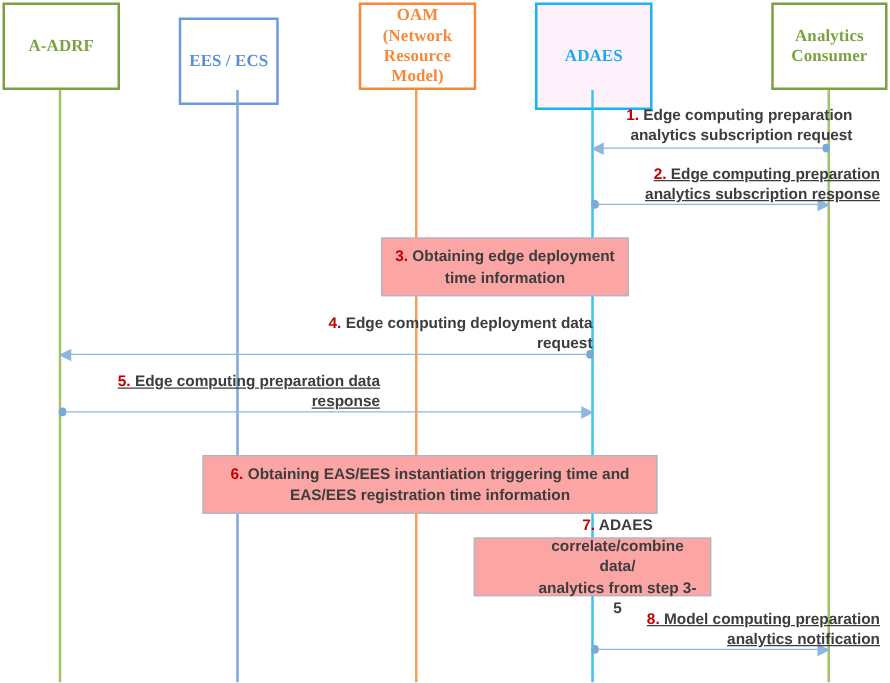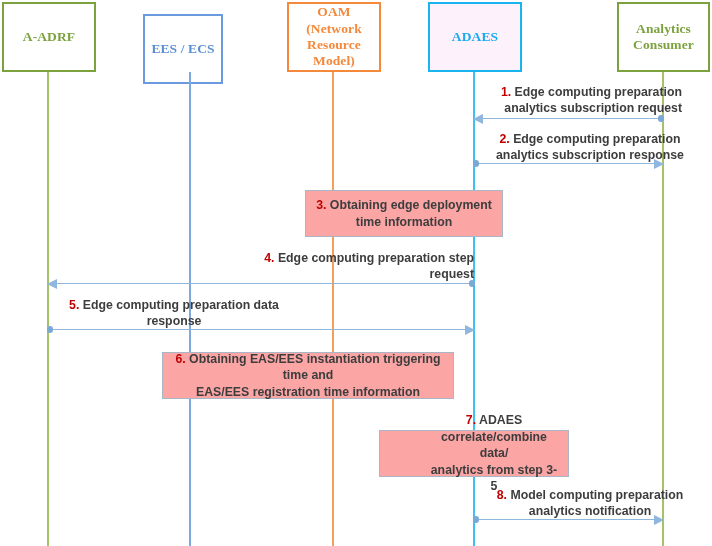--- a/index.html
+++ b/index.html
@@ -93,21 +93,21 @@
     font-size: 12.3px;
     font-weight: bold;
     color: #3d3d3d;
     line-height: 1.33;
     white-space: pre-line;
   }
   .msg-label .num {
     color: #c00000;
   }
   .msg-label.align-right { text-align: right; }
-  .msg-label.align-left  { text-align: center; }
+  .msg-label.align-left  { text-align: right; text-decoration: underline; }
 
   
   .proc-box {
     position: absolute;
     box-sizing: border-box;
     border: 1px solid #a9b6c6;
     background: #fca5a5;
     display: flex;
     align-items: center;
     justify-content: center;
@@ -134,21 +134,21 @@
       </div>
       <div class="actor-box" style="left: 143px; top: 2px; width: 80px; height: 70px; border-color: rgb(107, 154, 222); background: rgb(255, 255, 255); color: rgb(91, 143, 212); margin-top: 12px;">
         <span class="actor-label">EES / ECS</span>
       </div>
       <div class="actor-box" style="left: 287px; top: 2px; width: 94px; height: 70px; border-color: rgb(244, 137, 60); background: rgb(255, 255, 255); color: rgb(244, 137, 60);">
         <span class="actor-label">OAM
 (Network
 Resource
 Model)</span>
       </div>
-      <div class="actor-box" style="left: 428px; top: 2px; width: 94px; height: 70px; border-color: rgb(25, 181, 240); background: rgb(253, 242, 251); color: rgb(25, 170, 240);">
+      <div class="actor-box" style="left: 428px; top: 2px; width: 94px; height: 86px; border-color: rgb(25, 181, 240); background: rgb(253, 242, 251); color: rgb(25, 170, 240);">
         <span class="actor-label">ADAES</span>
       </div>
       <div class="actor-box" style="left: 617px; top: 2px; width: 93px; height: 70px; border-color: rgb(123, 162, 63); background: rgb(255, 255, 255); color: rgb(123, 162, 63);">
         <span class="actor-label">Analytics
 Consumer</span>
       </div>
     </div>
   <div id="lifelines-layer">
       <div class="lifeline" style="left: 47.2px; background: rgb(163, 194, 106);"></div>
       <div class="lifeline" style="left: 189.2px; background: rgb(127, 169, 222);"></div>
@@ -169,21 +169,21 @@
         <div class="msg-dot left"></div>
         <div class="msg-head to-right"></div>
       </div>
       <div class="msg-label align-left" style="left: 476px; top: 131px; width: 228px;"><span class="num">2.</span><span class="txt"> Edge computing preparation
 analytics subscription response</span></div>
       <div class="msg" style="left: 48px; width: 426px; top: 279px;">
         <div class="msg-line"></div>
         <div class="msg-dot right"></div>
         <div class="msg-head to-left"></div>
       </div>
-      <div class="msg-label align-right" style="left: 246px; top: 250px; width: 228px;"><span class="num">4.</span><span class="txt"> Edge computing preparation step
+      <div class="msg-label align-right" style="left: 246px; top: 250px; width: 228px;"><span class="num">4.</span><span class="txt"> Edge computing deployment data
 request</span></div>
       <div class="msg" style="left: 48px; width: 426px; top: 325px;">
         <div class="msg-line"></div>
         <div class="msg-dot left"></div>
         <div class="msg-head to-right"></div>
       </div>
       <div class="msg-label align-left" style="left: 44px; top: 297px; width: 260px;"><span class="num">5.</span><span class="txt"> Edge computing preparation data
 response</span></div>
       <div class="msg" style="left: 474px; width: 189px; top: 515px;">
         <div class="msg-line"></div>
@@ -191,21 +191,21 @@
         <div class="msg-head to-right"></div>
       </div>
       <div class="msg-label align-left" style="left: 476px; top: 487px; width: 228px;"><span class="num">8.</span><span class="txt"> Model computing preparation
 analytics notification</span></div>
     </div>
   <div id="notes-layer">
       <div class="proc-box" style="left: 305px; top: 190px; width: 198px; height: 47px;">
         <span class="txt"><span class="num">3.</span><span> Obtaining edge deployment
 time information</span></span>
       </div>
-      <div class="proc-box" style="left: 162px; top: 352px; width: 292px; height: 47px;">
+      <div class="proc-box" style="left: 162px; top: 364px; width: 364px; height: 47px;">
         <span class="txt"><span class="num">6.</span><span> Obtaining EAS/EES instantiation triggering time and
 EAS/EES registration time information</span></span>
       </div>
       <div class="proc-box" style="left: 379px; top: 430px; width: 190px; height: 47px; padding-left: 40px;">
         <span class="txt"><span class="num">7.</span><span> ADAES correlate/combine data/
 analytics from step 3-5</span></span>
       </div>
     </div>
 </div>
 

